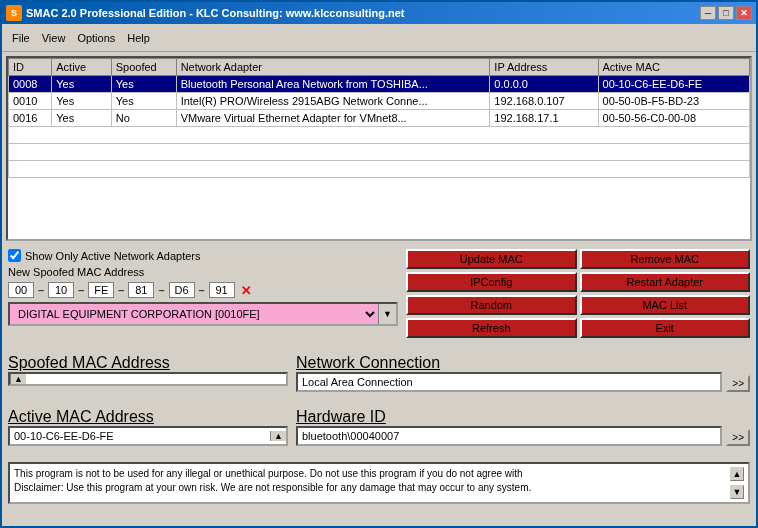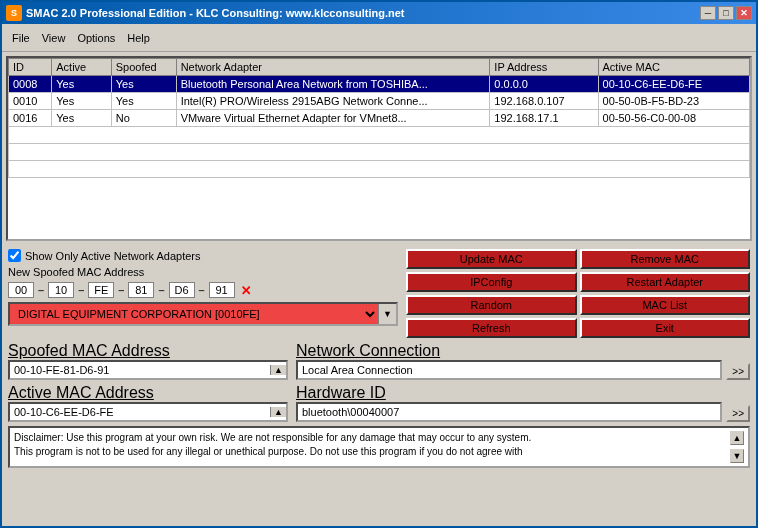--- a/index.html
+++ b/index.html
@@ -119,21 +119,21 @@
       border: 1px solid #c0c0c0;
       padding: 2px 4px;
       white-space: nowrap;
       overflow: hidden;
     }
     .bottom-panel {
       flex: 1;
       padding: 4px 6px;
       display: flex;
       flex-direction: column;
-      gap: 4px;
+      gap: 16px;
     }
     .checkbox-row {
       display: flex;
       align-items: center;
       gap: 4px;
     }
     .mac-section {
       display: flex;
       gap: 8px;
     }
@@ -273,21 +273,21 @@
     }
     .new-mac-row {
       display: flex;
       align-items: center;
       gap: 4px;
     }
     .dropdown-with-btn {
       display: flex;
       align-items: center;
       border: 2px inset #a0a0a0;
-      background: #ef4444;
+      background: #f9a8d4;
     }
     .dropdown-select {
       flex: 1;
       border: none;
       background: transparent;
       padding: 2px 4px;
       font-size: 11px;
       outline: none;
     }
     .dropdown-btn {
@@ -420,21 +420,20 @@
           <button class="win-button">Refresh</button>
           <button class="win-button">Exit</button>
         </div>
       </div>
     </div>
 
     <div class="section-row">
       <div class="section-left">
         <div class="label">Spoofed MAC Address</div>
         <div class="field-input-row">
-          <input class="field-input" type="text" value="00-10-FE-81-D6-91" style="">
           <div class="field-arrow-btn">▲</div>
         </div>
       </div>
       <div class="section-header-row" style="flex:1; align-items: flex-start; gap:4px">
         <div style="flex:1">
           <div class="label">Network Connection</div>
           <div class="field-input-row">
             <input class="field-input" type="text" value="Local Area Connection" style="">
           </div>
         </div>
@@ -456,22 +455,22 @@
           <div class="field-input-row">
             <input class="field-input" type="text" value="bluetooth\00040007" style="">
           </div>
         </div>
         <button class="win-button right-arrow-btn" style="margin-top:14px">&gt;&gt;</button>
       </div>
     </div>
 
     <div class="disclaimer-box">
       <div class="disclaimer-text">
+        <div>This program is not to be used for any illegal or unethical purpose.  Do not use this program if you do not agree with</div>
         <div>Disclaimer: Use this program at your own risk.  We are not responsible for any damage that may occur to any system.</div>
-        <div>This program is not to be used for any illegal or unethical purpose.  Do not use this program if you do not agree with</div>
       </div>
       <div class="disclaimer-scroll">
         <div class="scroll-btn">▲</div>
         <div class="scroll-btn">▼</div>
       </div>
     </div>
   </div>
 </div>
 
 </body></html>

